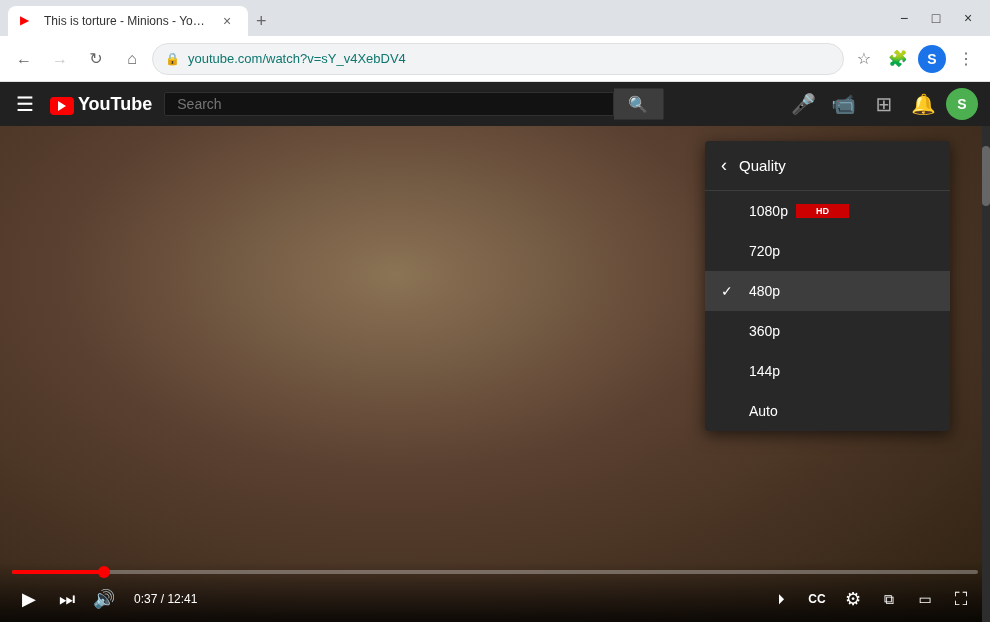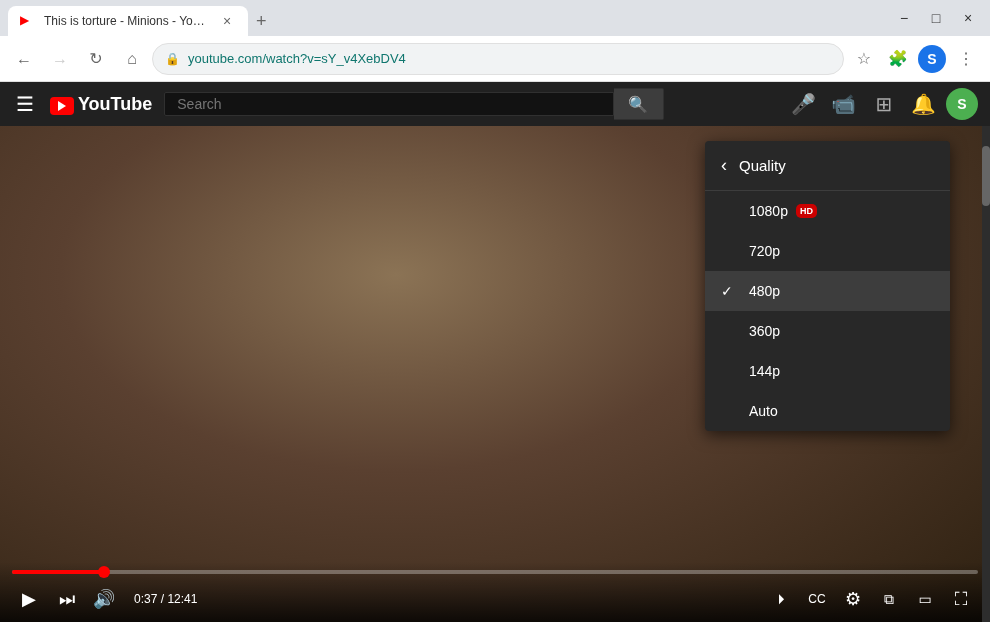--- a/index.html
+++ b/index.html
@@ -133,22 +133,22 @@
       left: 16px;
       color: #fff;
       font-size: 14px;
     }
     .quality-label { color: #fff; font-size: 14px; }
     .hd-badge {
       background: #cc0000;
       color: #fff;
       font-size: 9px;
       font-weight: bold;
-      padding: 1px 4px;
-      border-radius: 5px;
+      padding: 1px 20px;
+      border-radius: 0;
       line-height: 1.4;
     }
 
     
     .video-controls {
       position: absolute;
       bottom: 0;
       left: 0;
       right: 0;
       background: linear-gradient(transparent, rgba(0,0,0,0.8));
@@ -377,21 +377,21 @@
           </button>
           <span class="time-display">
             <span>0:37</span>
             <span> / </span>
             <span>12:41</span>
           </span>
           <div class="controls-right">
             <button class="ctrl-btn" style="font-size:14px;">
               <span>⏵</span>
             </button>
-            <button class="ctrl-btn" style="font-size:12px;">
+            <button class="ctrl-btn" style="font-size:12px;font-weight:bold;">
               <span>CC</span>
             </button>
             <button class="ctrl-btn">
               <span>⚙</span>
             </button>
             <button class="ctrl-btn" style="font-size:14px;">
               <span>⧉</span>
             </button>
             <button class="ctrl-btn" style="font-size:14px;">
               <span>▭</span>

